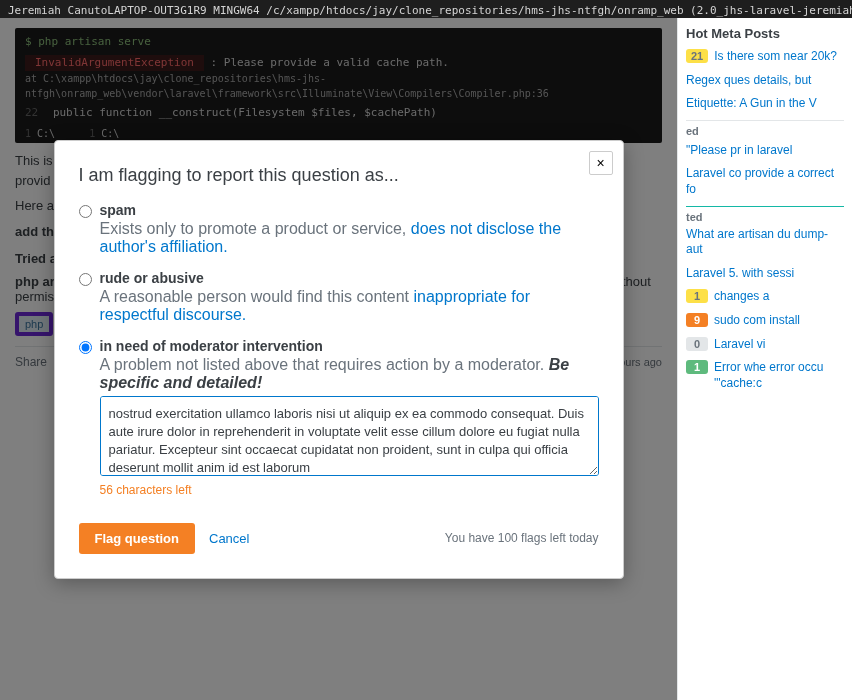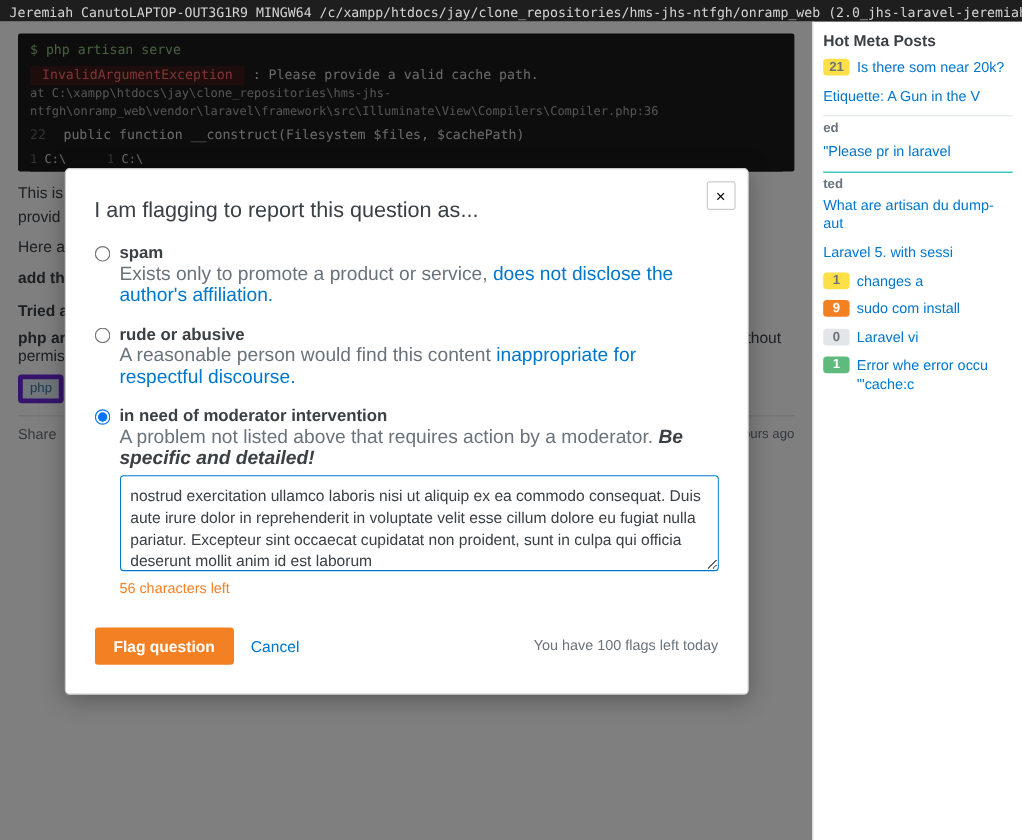--- a/index.html
+++ b/index.html
@@ -428,28 +428,34 @@
   </div>
 
   <div class="sidebar">
     <div class="sidebar-title">Hot Meta Posts</div>
 
     <div class="sidebar-item">
       <span class="sidebar-count gray">21</span>
       <a class="sidebar-link">Is there som near 20k?</a>
     </div>
     <div class="sidebar-item">
+      <a class="sidebar-link">Regex ques details, but</a>
+    </div>
+    <div class="sidebar-item">
       <a class="sidebar-link">Etiquette: A Gun in the V</a>
     </div>
     <div style="border-top:1px solid #e3e6e8; margin: 6px 0; padding-top:4px;">
       <div style="font-size:11px; font-weight:bold; color:#6a737c; margin-bottom:4px;">ed</div>
     </div>
     <div class="sidebar-item">
       <a class="sidebar-link">"Please pr in laravel</a>
     </div>
+    <div class="sidebar-item">
+      <a class="sidebar-link">Laravel co provide a correct fo</a>
+    </div>
     <div style="border-top:1px solid #14b8a6; margin: 2px 0; padding-top:4px;">
       <div style="font-size:11px; font-weight:bold; color:#6a737c; margin-bottom:4px;">ted</div>
     </div>
     <div class="sidebar-item">
       <a class="sidebar-link">What are artisan du dump-aut</a>
     </div>
     <div class="sidebar-item">
       <a class="sidebar-link">Laravel 5. with sessi</a>
     </div>
     <div class="sidebar-item">

